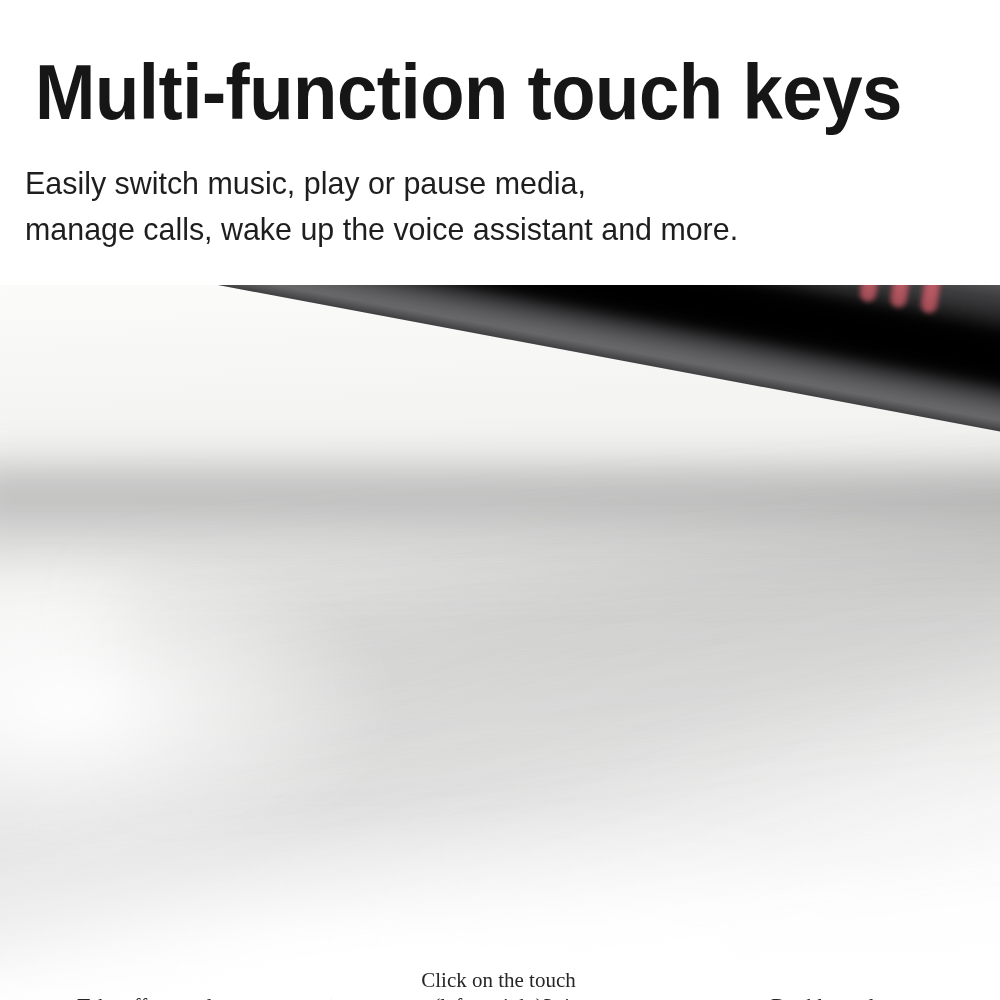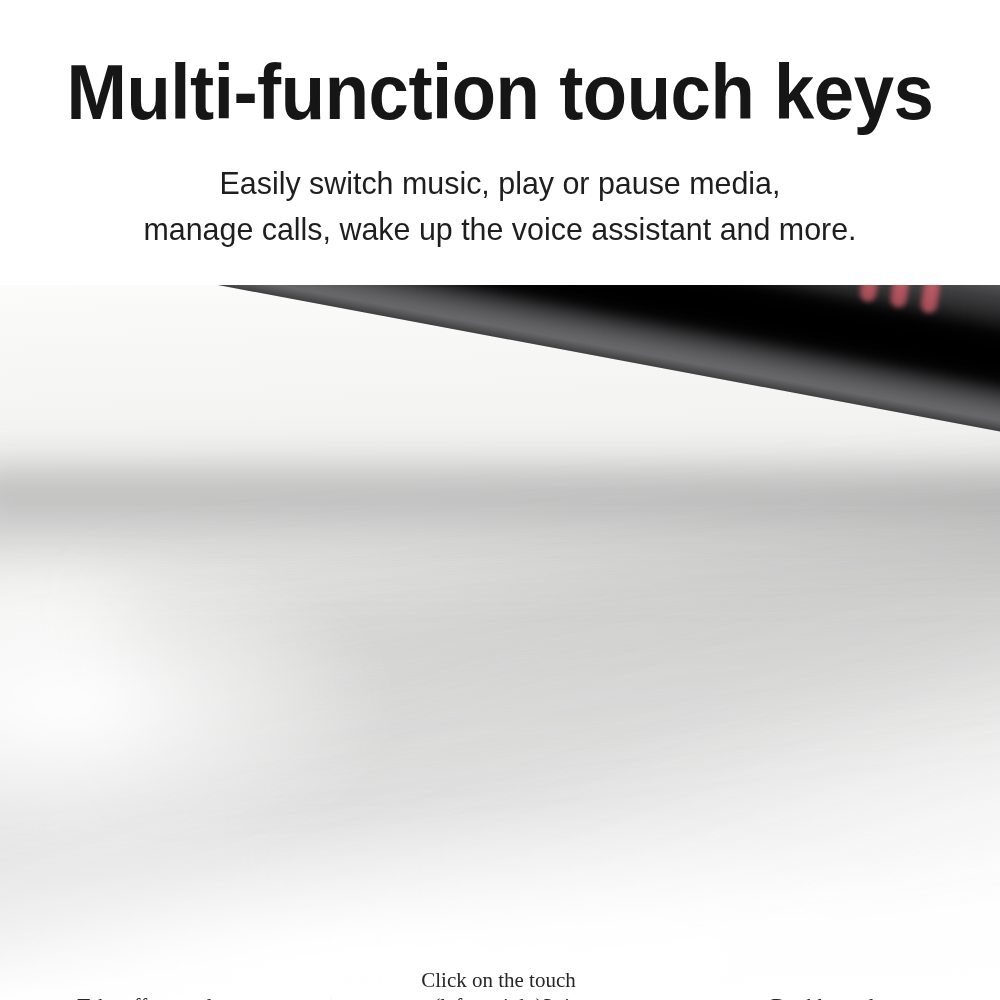--- a/index.html
+++ b/index.html
@@ -20,21 +20,21 @@
   }
 
   
   .header {
     position: absolute;
     left: 0;
     top: 0;
     width: 1000px;
     height: 285px;
     background: #ffffff;
-    text-align: center;
+    text-align: left;
   }
   .title {
     position: absolute;
     left: 0;
     top: 50px;
     width: 1000px;
     font-size: 78px;
     line-height: 84px;
     font-weight: bold;
     color: #161616;

